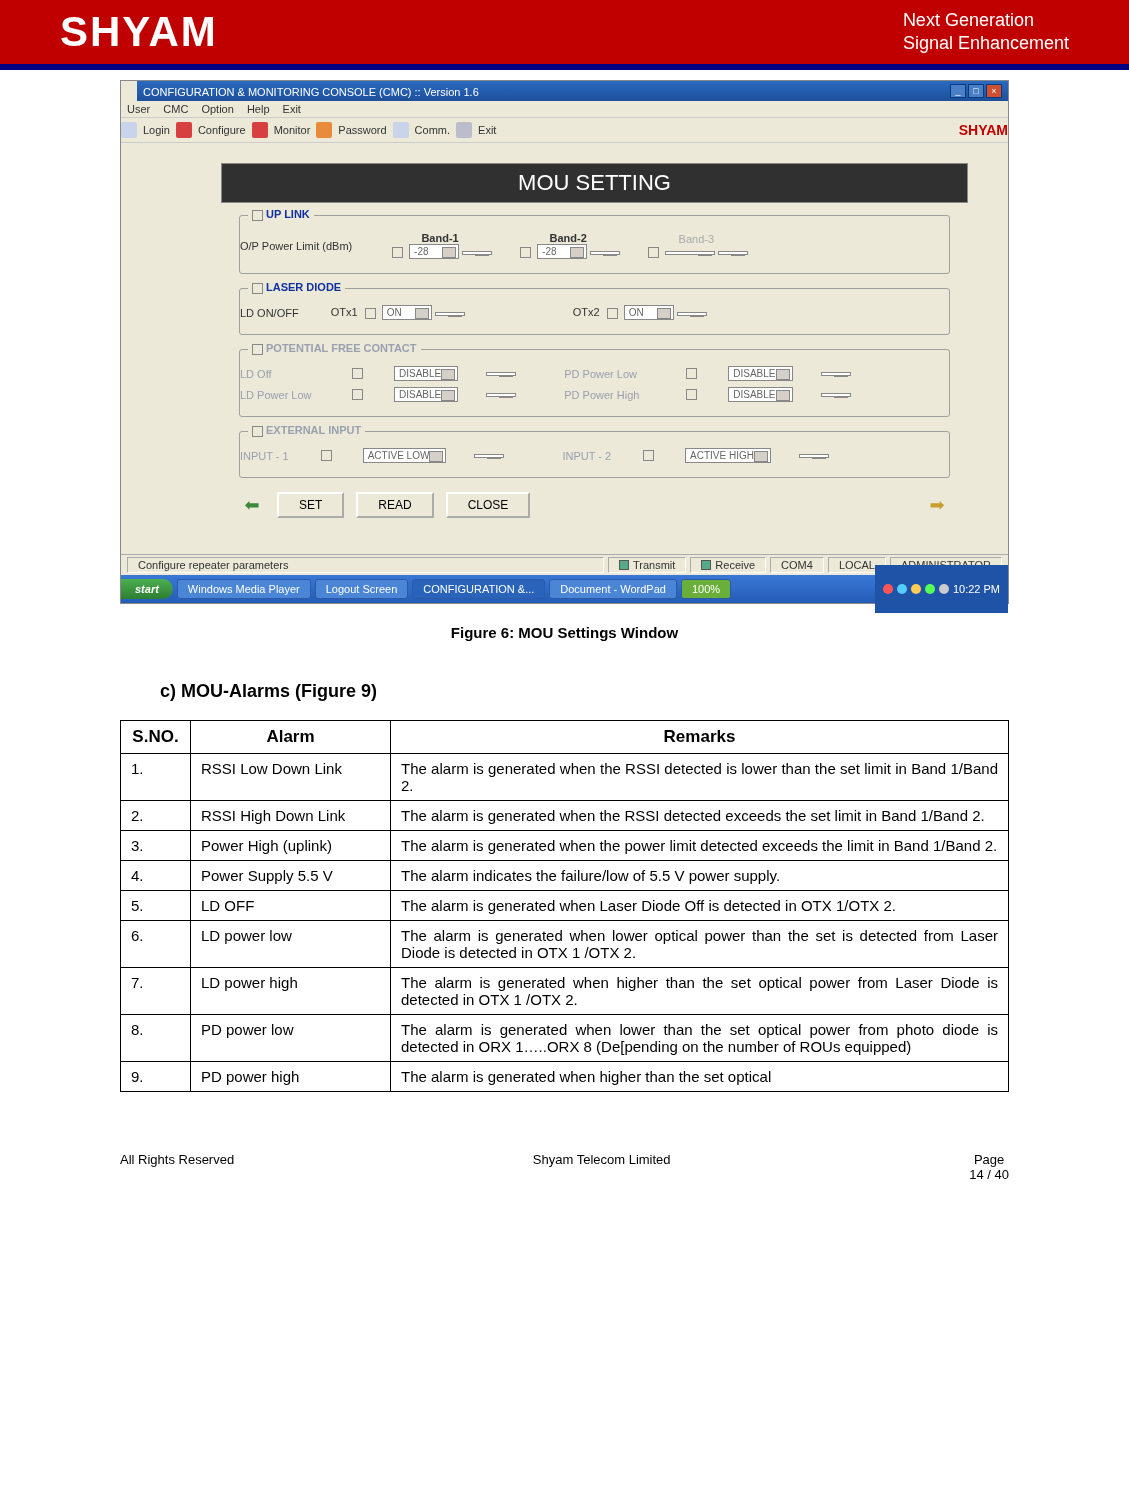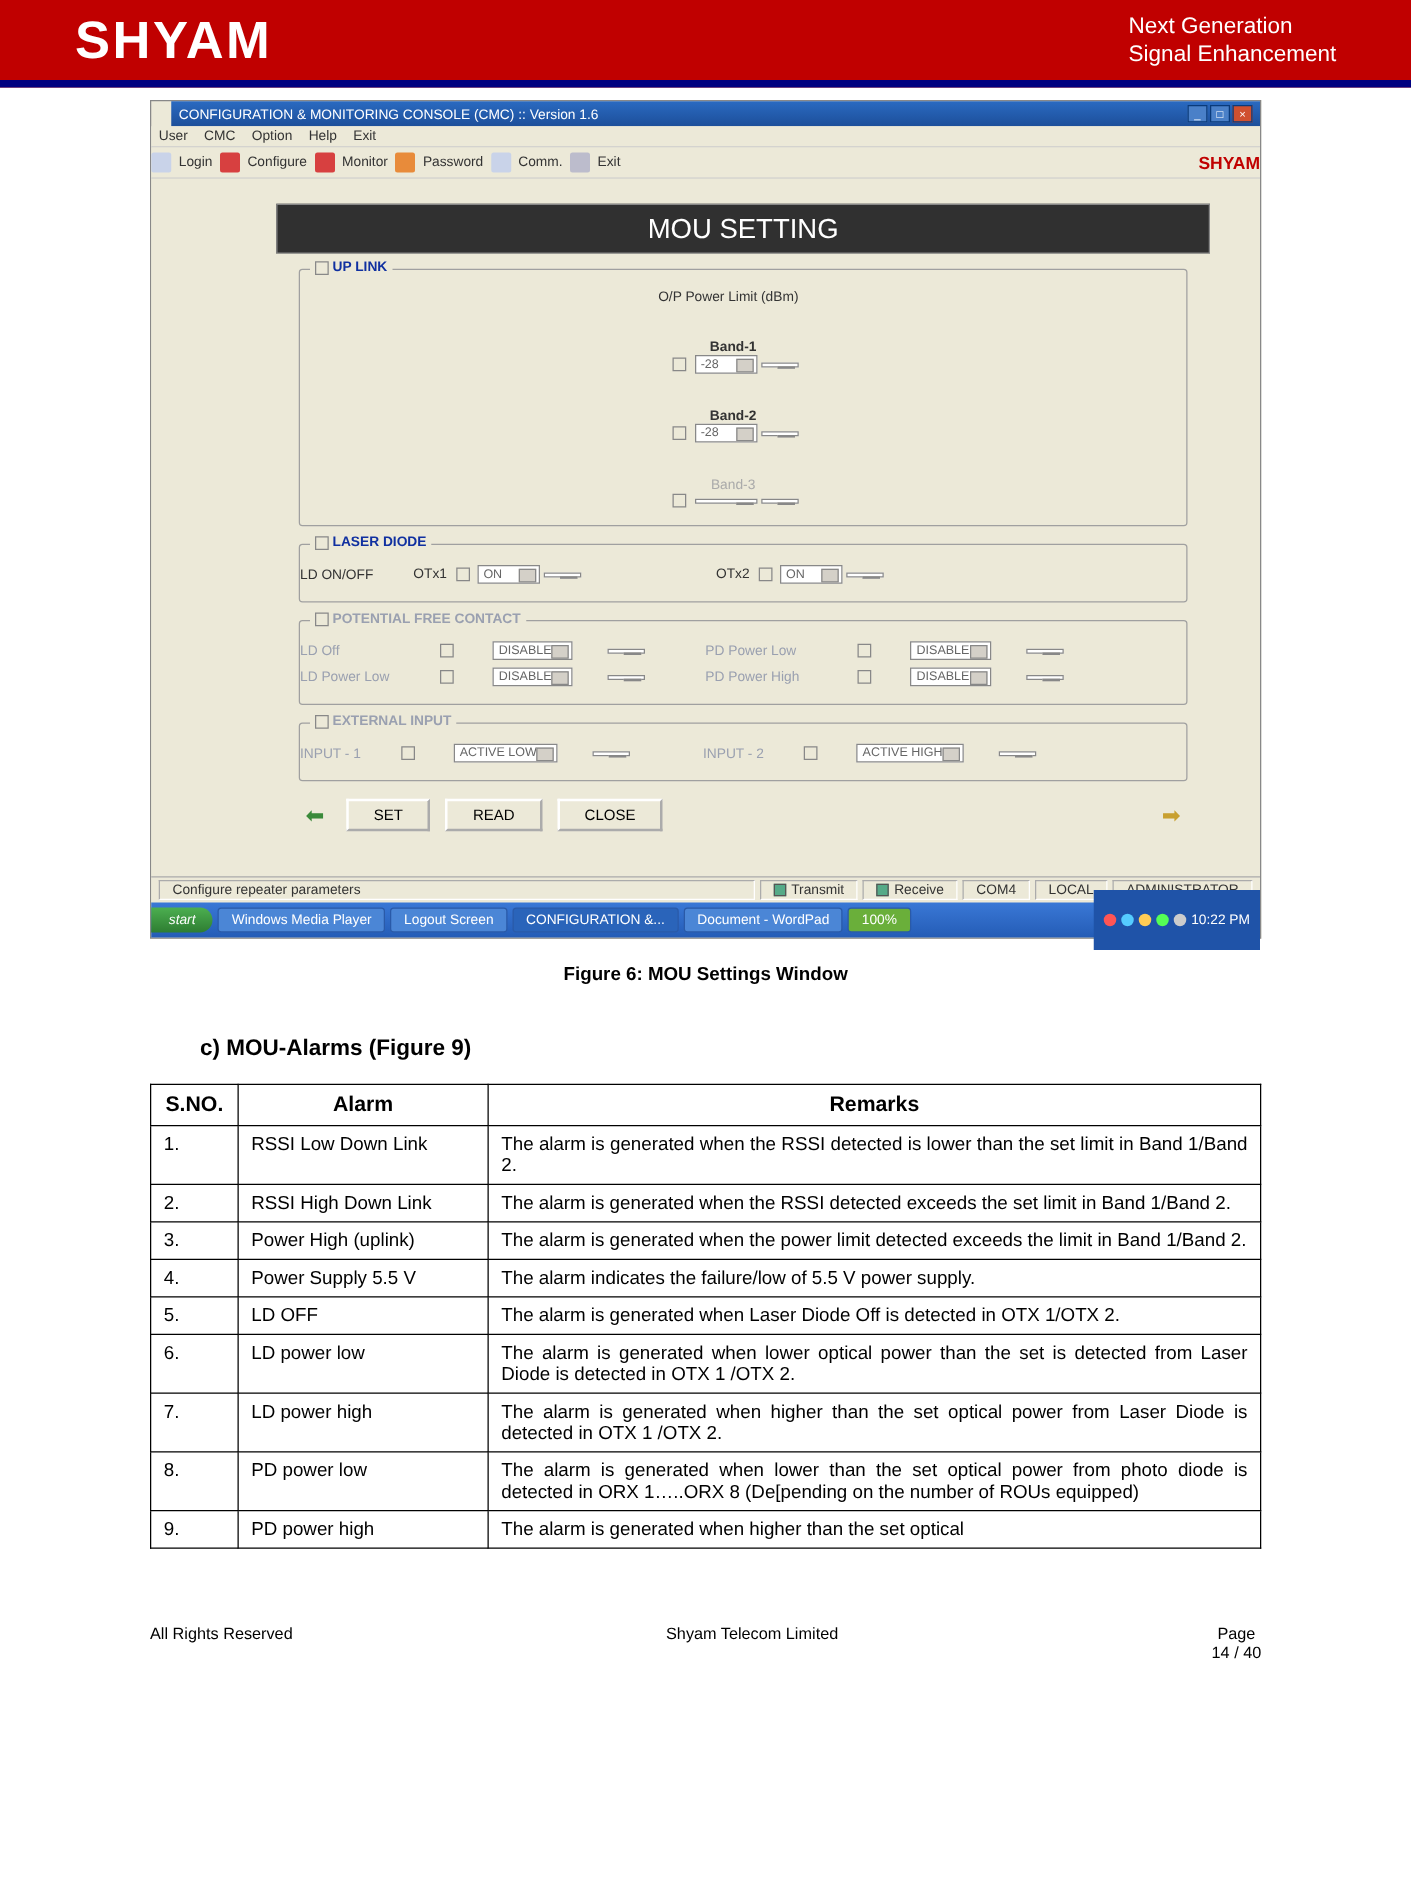--- a/index.html
+++ b/index.html
@@ -184,21 +184,21 @@
     align-items: center;
     font-size: 11px;
     color: #fff;
     height: 28px;
   }
   .startbtn {
     background: linear-gradient(#4caf50, #2e7d32);
     padding: 4px 14px;
     border-radius: 0 10px 10px 0;
     font-style: italic;
-    font-weight: normal;
+    font-weight: bold;
   }
   .tasktab {
     background: #4b86d6;
     padding: 3px 10px;
     margin-left: 4px;
     border: 1px solid #2a5aa8;
     border-radius: 3px;
     display: flex; gap: 4px; align-items: center;
   }
   .tasktab.active { background: #2a64ba; }
@@ -287,21 +287,21 @@
       <span>Exit</span>
       <span class="brand">SHYAM</span>
     </div>
 
     <div class="workspace">
       <div class="mou-header">MOU SETTING</div>
       <div class="mou-body">
 
         <div class="grp">
           <span class="grp-title"><span class="chk"></span><span>UP LINK</span></span>
-          <div class="row" style="margin-top:6px;flex-direction:column;">
+          <div class="row" style="margin-top:6px;">
             <span class="lbl" style="width:120px;">O/P Power Limit (dBm)</span>
             <span>
               <div class="lbl" style="text-align:center;font-weight:bold;">Band-1</div>
               <span class="chk"></span>
               <span class="dd">-28</span>
               <span class="dd" style="min-width:30px"></span>
             </span>
             <span>
               <div class="lbl" style="text-align:center;font-weight:bold;">Band-2</div>
               <span class="chk"></span>

